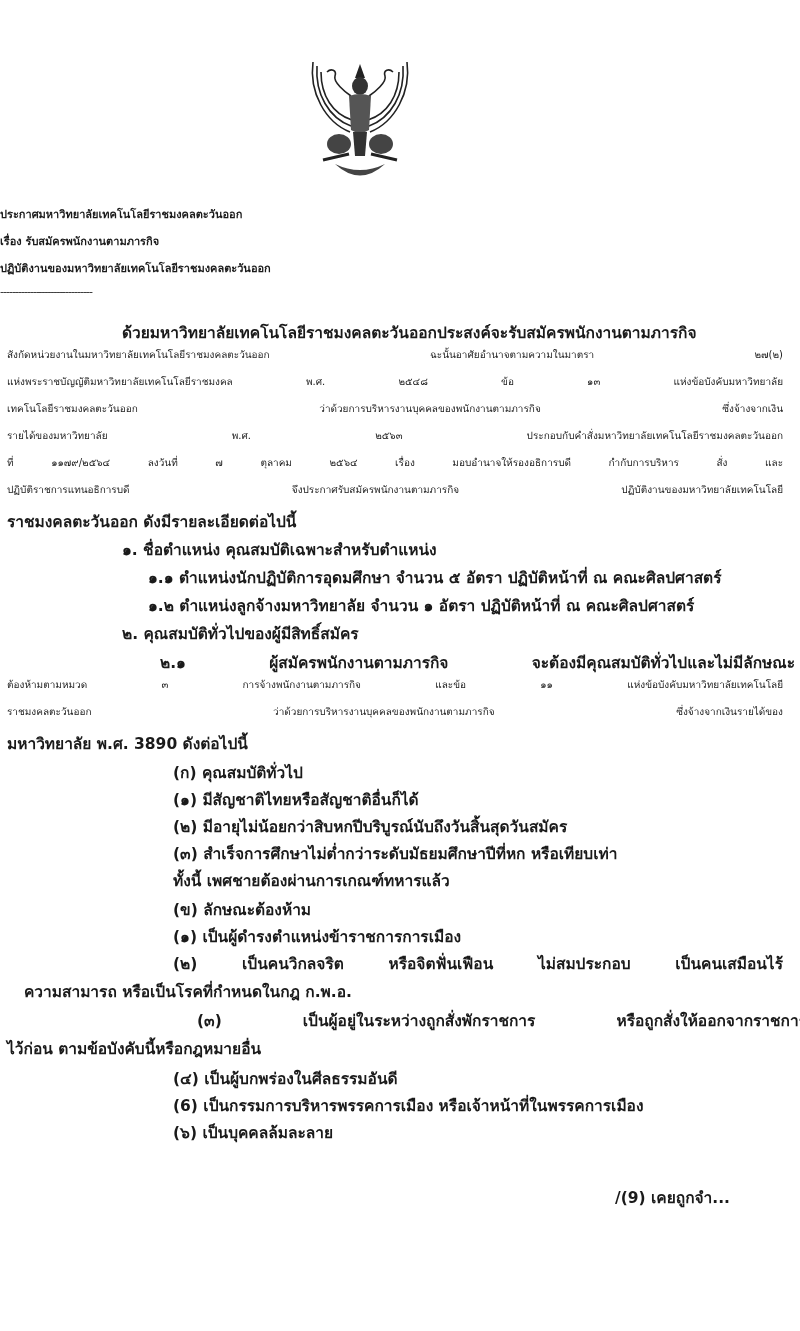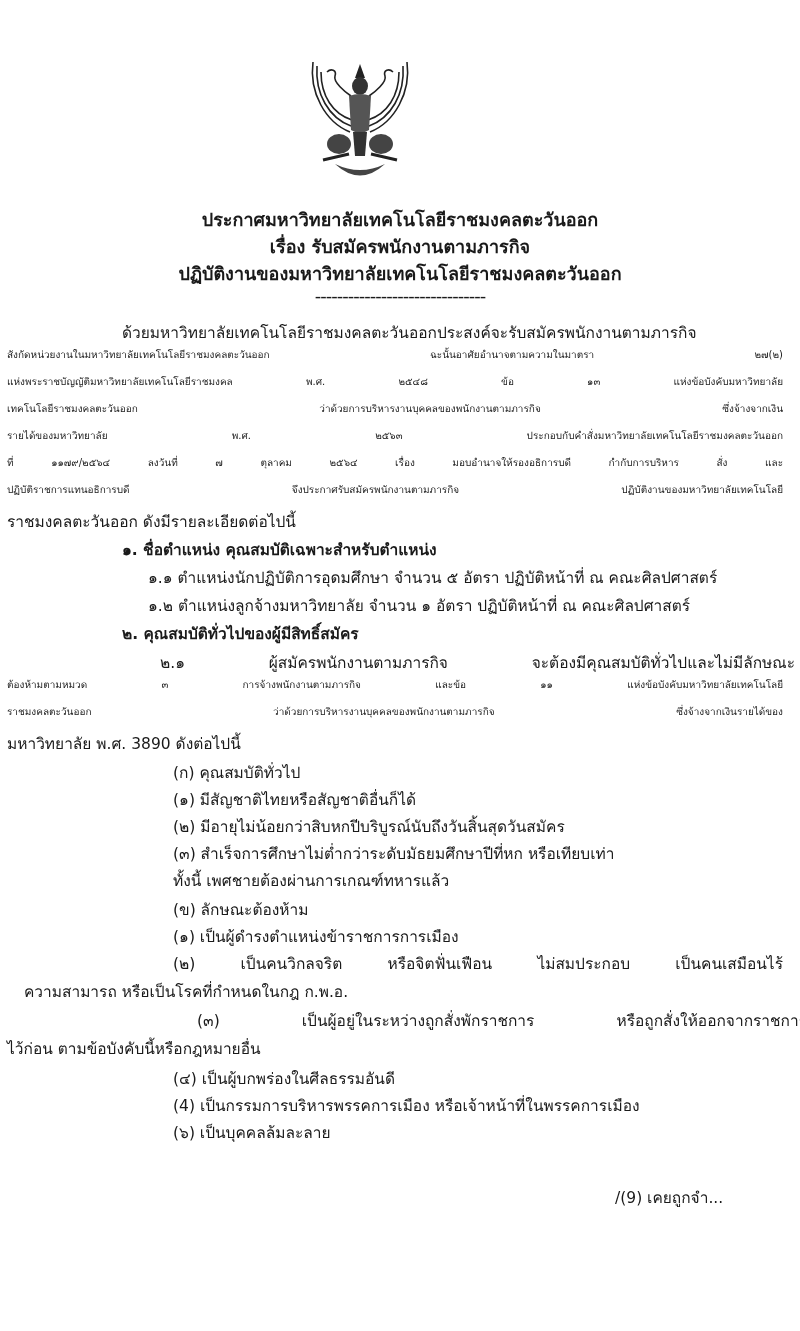--- a/index.html
+++ b/index.html
@@ -1,22 +1,22 @@
 <!DOCTYPE html>
 <html><head>
   <meta charset="utf-8">
   <style>
     html, body { margin: 0; padding: 0; background: #ffffff; }
     body {
       width: 800px; height: 1331px; position: relative; overflow: hidden;
       font-family: "DejaVu Sans", sans-serif; color: #1a1a1a;
     }
     .emblem { position: absolute; left: 305px; top: 52px; width: 110px; height: 135px; }
-    .hd { position: absolute; left: 0; width: 800px; text-align: center; font-weight: bold; font-size: 18px; }
-    .ln { position: absolute; white-space: nowrap; font-size: 15.5px; }
+    .hd { position: absolute; left: 0; width: 800px; font-weight: bold; font-size: 11px; }
+    .ln { position: absolute; white-space: nowrap; font-size: 15.5px; font-weight: bold; }
     .just { position: absolute; left: 7px; width: 776px; white-space: nowrap; font-size: 10px; text-align: justify; text-align-last: justify; }
     .b { font-weight: bold; }
   </style>
 </head>
 <body>
 
 <div class="emblem">
   <svg width="110" height="135" viewBox="0 0 110 135">
     <g fill="none" stroke="#222" stroke-width="1.6">
       <path d="M8 10 C4 40, 20 70, 45 80"></path>
@@ -69,16 +69,16 @@
 <div class="ln" style="left:173px;top:841px">(๓)  สำเร็จการศึกษาไม่ต่ำกว่าระดับมัธยมศึกษาปีที่หก หรือเทียบเท่า</div>
 <div class="ln" style="left:173px;top:868px">ทั้งนี้ เพศชายต้องผ่านการเกณฑ์ทหารแล้ว</div>
 
 <div class="ln" style="left:173px;top:897px">(ข) ลักษณะต้องห้าม</div>
 <div class="ln" style="left:173px;top:924px">(๑)  เป็นผู้ดำรงตำแหน่งข้าราชการการเมือง</div>
 <div class="ln" style="left:173px;top:951px;width:610px;text-align:justify;text-align-last:justify;">(๒)  เป็นคนวิกลจริต หรือจิตฟั่นเฟือน ไม่สมประกอบ เป็นคนเสมือนไร้</div>
 <div class="ln" style="left:24px;top:979px">ความสามารถ หรือเป็นโรคที่กำหนดในกฎ ก.พ.อ.</div>
 <div class="ln" style="left:173px;top:1008px;width:610px;text-align:justify;text-align-last:justify;margin-left:24px;">(๓)  เป็นผู้อยู่ในระหว่างถูกสั่งพักราชการ หรือถูกสั่งให้ออกจากราชการ</div>
 <div class="ln" style="left:7px;top:1036px">ไว้ก่อน ตามข้อบังคับนี้หรือกฎหมายอื่น</div>
 <div class="ln" style="left:173px;top:1066px">(๔)  เป็นผู้บกพร่องในศีลธรรมอันดี</div>
-<div class="ln" style="left:173px;top:1093px">(4)  เป็นกรรมการบริหารพรรคการเมือง หรือเจ้าหน้าที่ในพรรคการเมือง</div>
+<div class="ln" style="left:173px;top:1093px">(6)  เป็นกรรมการบริหารพรรคการเมือง หรือเจ้าหน้าที่ในพรรคการเมือง</div>
 <div class="ln" style="left:173px;top:1120px">(๖)  เป็นบุคคลล้มละลาย</div>
 
 <div class="ln" style="left:615px;top:1185px">/(9) เคยถูกจำ...</div>
 
 </body></html>

